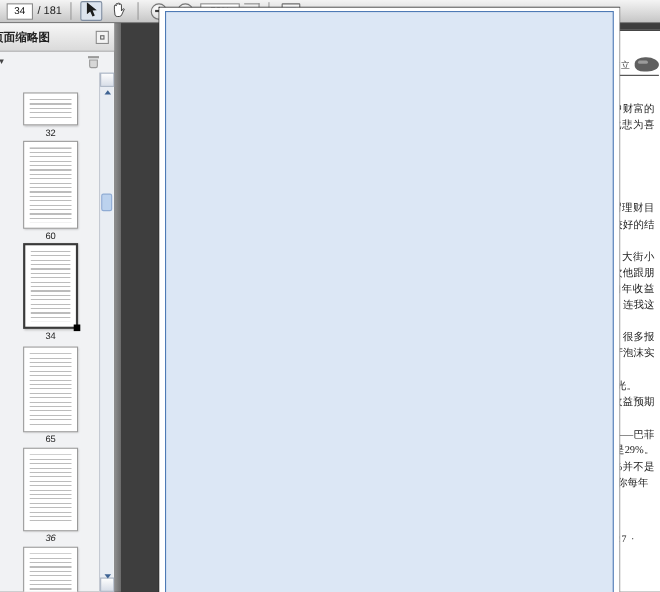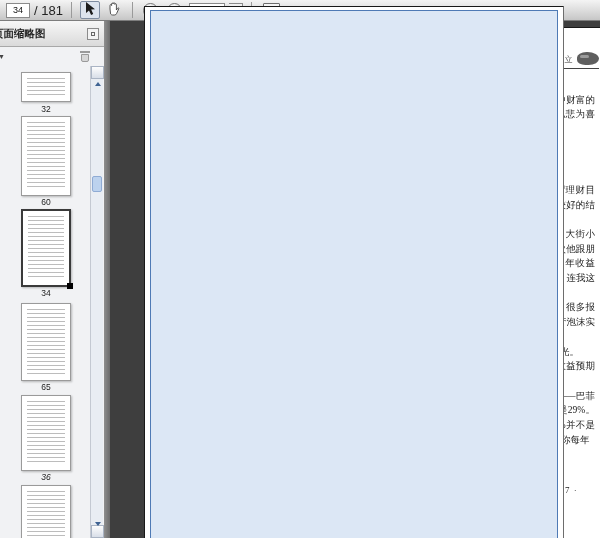--- a/index.html
+++ b/index.html
@@ -6,21 +6,21 @@
     font-family:"Liberation Sans",sans-serif;background:#3e3e3e;}
   *{box-sizing:border-box;}
 
   
   .toolbar{position:absolute;left:0;top:0;width:600px;height:21px;
     background:linear-gradient(#f4f4f4,#d9d9d9 60%,#c6c6c6);
     border-bottom:1px solid #7d7d7d;display:flex;align-items:center;
     padding:0 0 0 6px;gap:4px;z-index:5;}
   .tb-input{width:24px;height:15px;font-size:9px;text-align:center;
     border:1px solid #8a8a8a;background:#fff;color:#111;padding:0;}
-  .tb-label{font-size:13px;color:#222;}
+  .tb-label{font-size:10px;color:#222;}
   .tb-sep{width:1px;height:16px;background:#9a9a9a;margin:0 4px;}
   .tb-btn{width:20px;height:18px;display:flex;align-items:center;justify-content:center;
     border:1px solid transparent;background:transparent;padding:0;}
   .tb-btn.pressed{border:1px solid #7f8da1;background:#dde4ee;border-radius:2px;}
   .zoom-circle{width:15px;height:15px;border-radius:50%;border:1px solid #767676;
     background:radial-gradient(circle at 35% 30%,#fdfdfd,#cfcfcf);
     display:flex;align-items:center;justify-content:center;}
   .zoom-circle .bar{width:7px;height:2px;background:#3c3c3c;}
   .zoom-circle .vbar{position:absolute;width:2px;height:7px;background:#3c3c3c;}
   .zoom-box{width:36px;height:15px;font-size:9px;text-align:center;
@@ -44,21 +44,21 @@
     border:1px solid #8b8b8b;background:#f3f3f3;padding:0;}
   .panel-menu-btn .sq{position:absolute;left:3px;top:3px;width:4px;height:4px;border:1px solid #666;}
   .panel-toolbar{position:absolute;left:0;top:26px;width:100%;height:19px;
     display:flex;align-items:center;}
   .options-caret{margin-left:-2px;font-size:7px;color:#444;}
   .trash{position:absolute;right:14px;top:3px;width:10px;height:12px;padding:0;border:none;background:none;}
   .trash .lid{position:absolute;left:0;top:1px;width:10px;height:2px;background:#9a9a9a;}
   .trash .body{position:absolute;left:1px;top:4px;width:8px;height:8px;
     border:1px solid #9a9a9a;border-radius:0 0 2px 2px;background:#d7d7d7;}
 
-  .thumbs{position:absolute;left:0;top:28px;width:90px;bottom:0;overflow:hidden;}
+  .thumbs{position:absolute;left:0;top:40px;width:90px;bottom:0;overflow:hidden;}
   .thumb{position:absolute;left:21px;width:50px;background:#fff;
     border:1px solid #9a9a9a;box-shadow:1px 1px 2px rgba(0,0,0,.25);}
   .thumb .lines{position:absolute;left:5px;right:5px;top:5px;bottom:5px;
     background:repeating-linear-gradient(#a6a6a6 0 1px,transparent 1px 4px);opacity:.75;}
   .thumb.selected{border:2px solid #3a3a3a;}
   .thumb.selected .handle{position:absolute;right:-4px;bottom:-4px;width:6px;height:6px;background:#000;}
   .thumb-label{position:absolute;left:21px;width:50px;text-align:center;
     font-size:8.5px;color:#222;}
 
   

